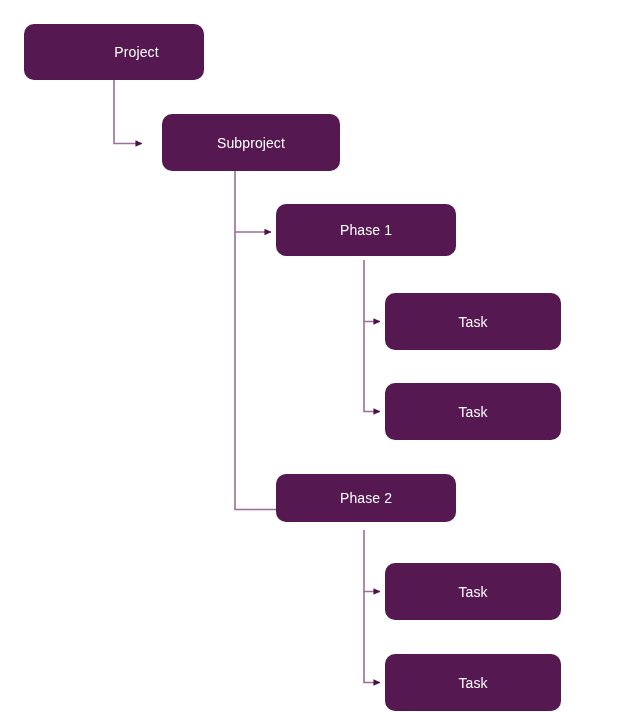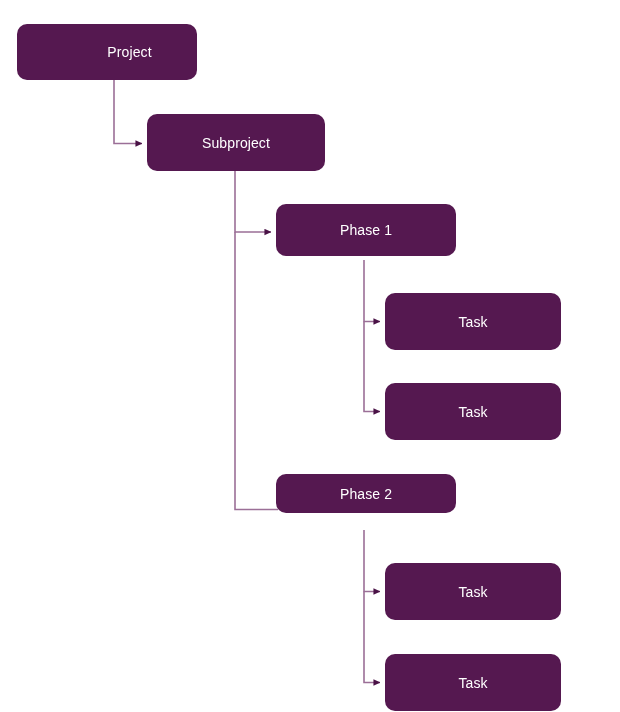--- a/index.html
+++ b/index.html
@@ -66,41 +66,41 @@
 
     <path d="M 364 260 L 364 321.5 L 380 321.5" fill="none" stroke="#9b6f97" stroke-width="1.6" marker-end="url(#arrow-right)"></path>
 
     <path d="M 364 321.5 L 364 411.5 L 380 411.5" fill="none" stroke="#9b6f97" stroke-width="1.6" marker-end="url(#arrow-right)"></path>
 
     <path d="M 364 530 L 364 591.5 L 380 591.5" fill="none" stroke="#9b6f97" stroke-width="1.6" marker-end="url(#arrow-right)"></path>
 
     <path d="M 364 591.5 L 364 682.5 L 380 682.5" fill="none" stroke="#9b6f97" stroke-width="1.6" marker-end="url(#arrow-right)"></path>
   </svg>
 
-  <div class="node-box" style="left:17px; top:24px; width:180px; height:56px;padding-left:45px;">
+  <div class="node-box" style="left:24px; top:24px; width:180px; height:56px;padding-left:45px;">
     <span class="node-label">Project</span>
   </div>
 
-  <div class="node-box" style="left:147px; top:114px; width:178px; height:57px;">
+  <div class="node-box" style="left:162px; top:114px; width:178px; height:57px;">
     <span class="node-label">Subproject</span>
   </div>
 
   <div class="node-box" style="left:276px; top:204px; width:180px; height:52px;">
     <span class="node-label">Phase 1</span>
   </div>
 
   <div class="node-box" style="left:385px; top:293px; width:176px; height:57px;">
     <span class="node-label">Task</span>
   </div>
 
   <div class="node-box" style="left:385px; top:383px; width:176px; height:57px;">
     <span class="node-label">Task</span>
   </div>
 
-  <div class="node-box" style="left:276px; top:474px; width:180px; height:39px;">
+  <div class="node-box" style="left:276px; top:474px; width:180px; height:48px;">
     <span class="node-label">Phase 2</span>
   </div>
 
   <div class="node-box" style="left:385px; top:563px; width:176px; height:57px;">
     <span class="node-label">Task</span>
   </div>
 
   <div class="node-box" style="left:385px; top:654px; width:176px; height:57px;">
     <span class="node-label">Task</span>
   </div>

